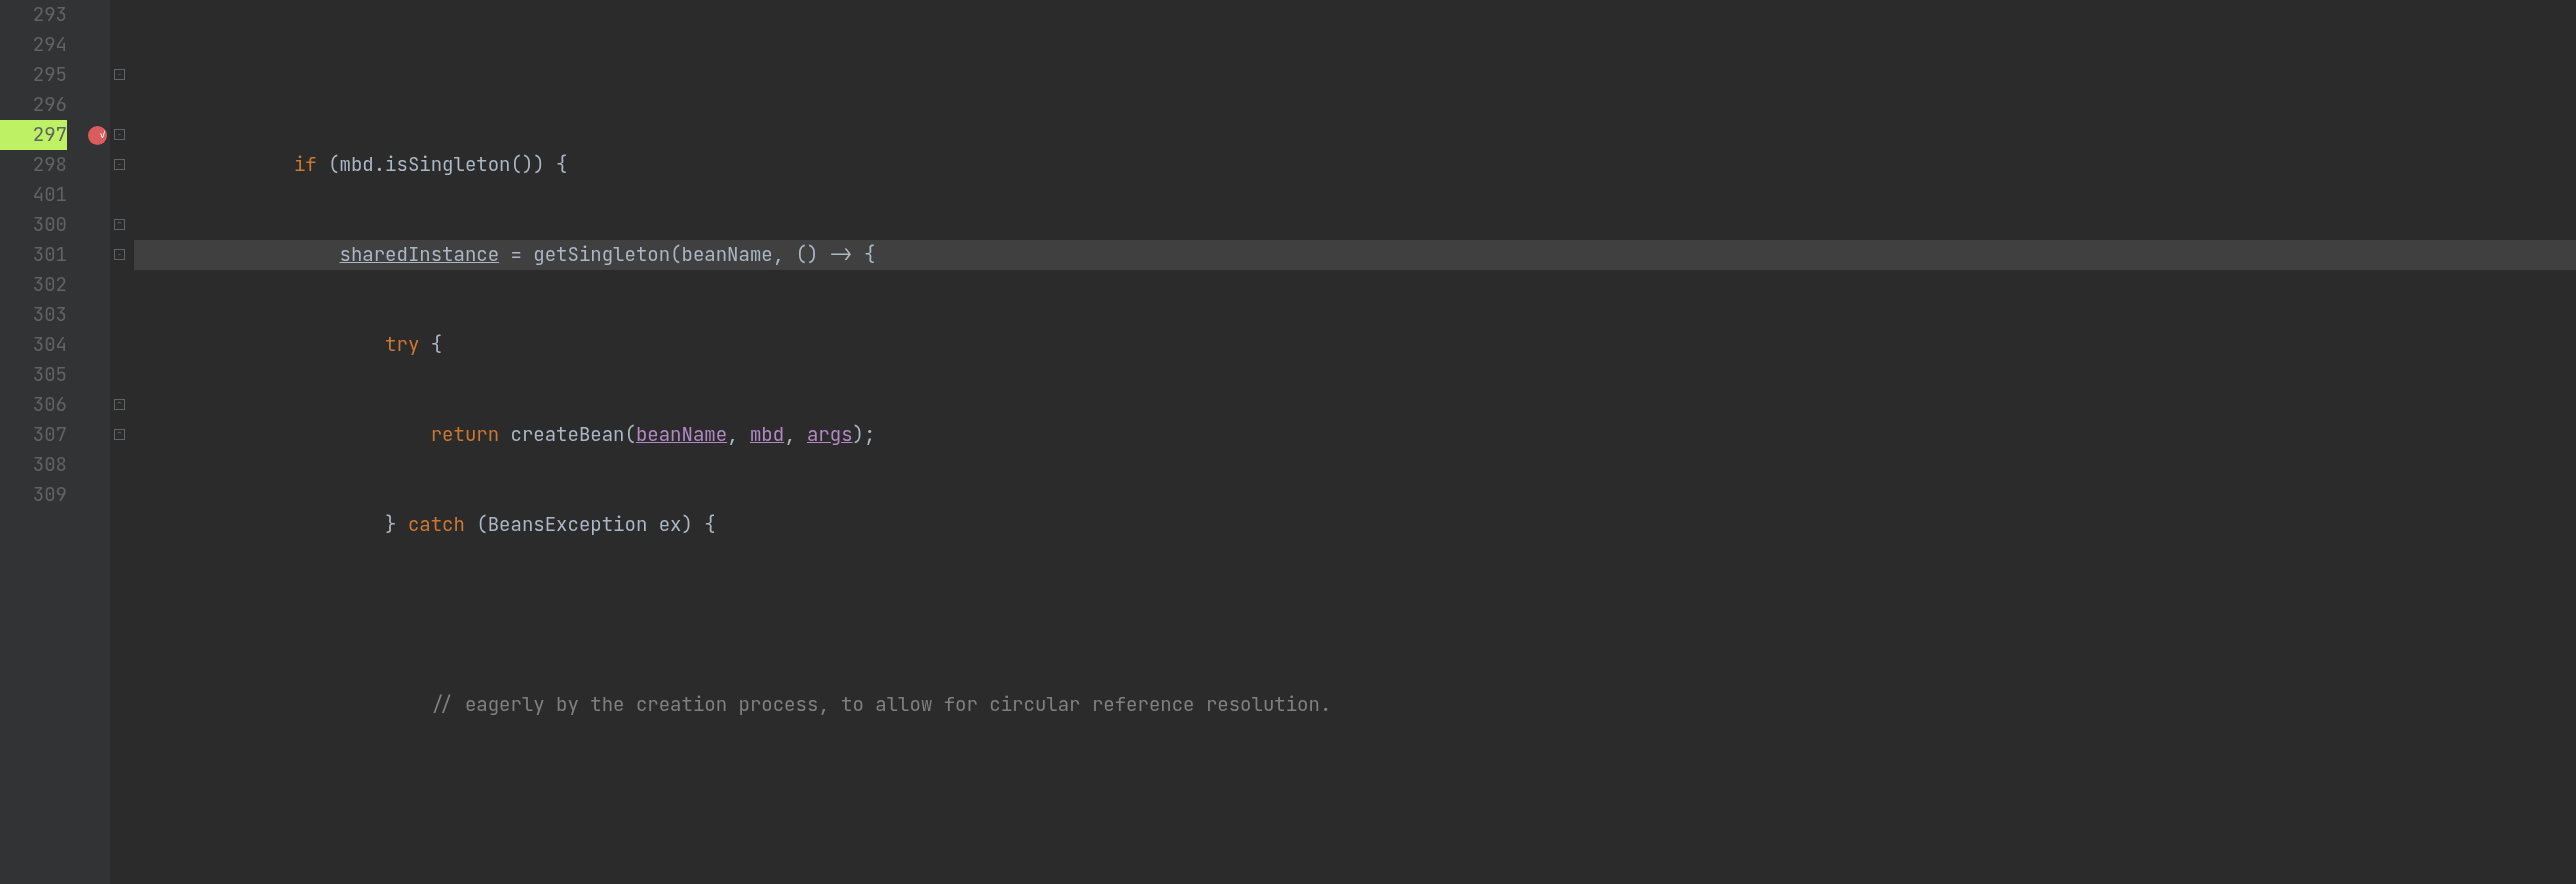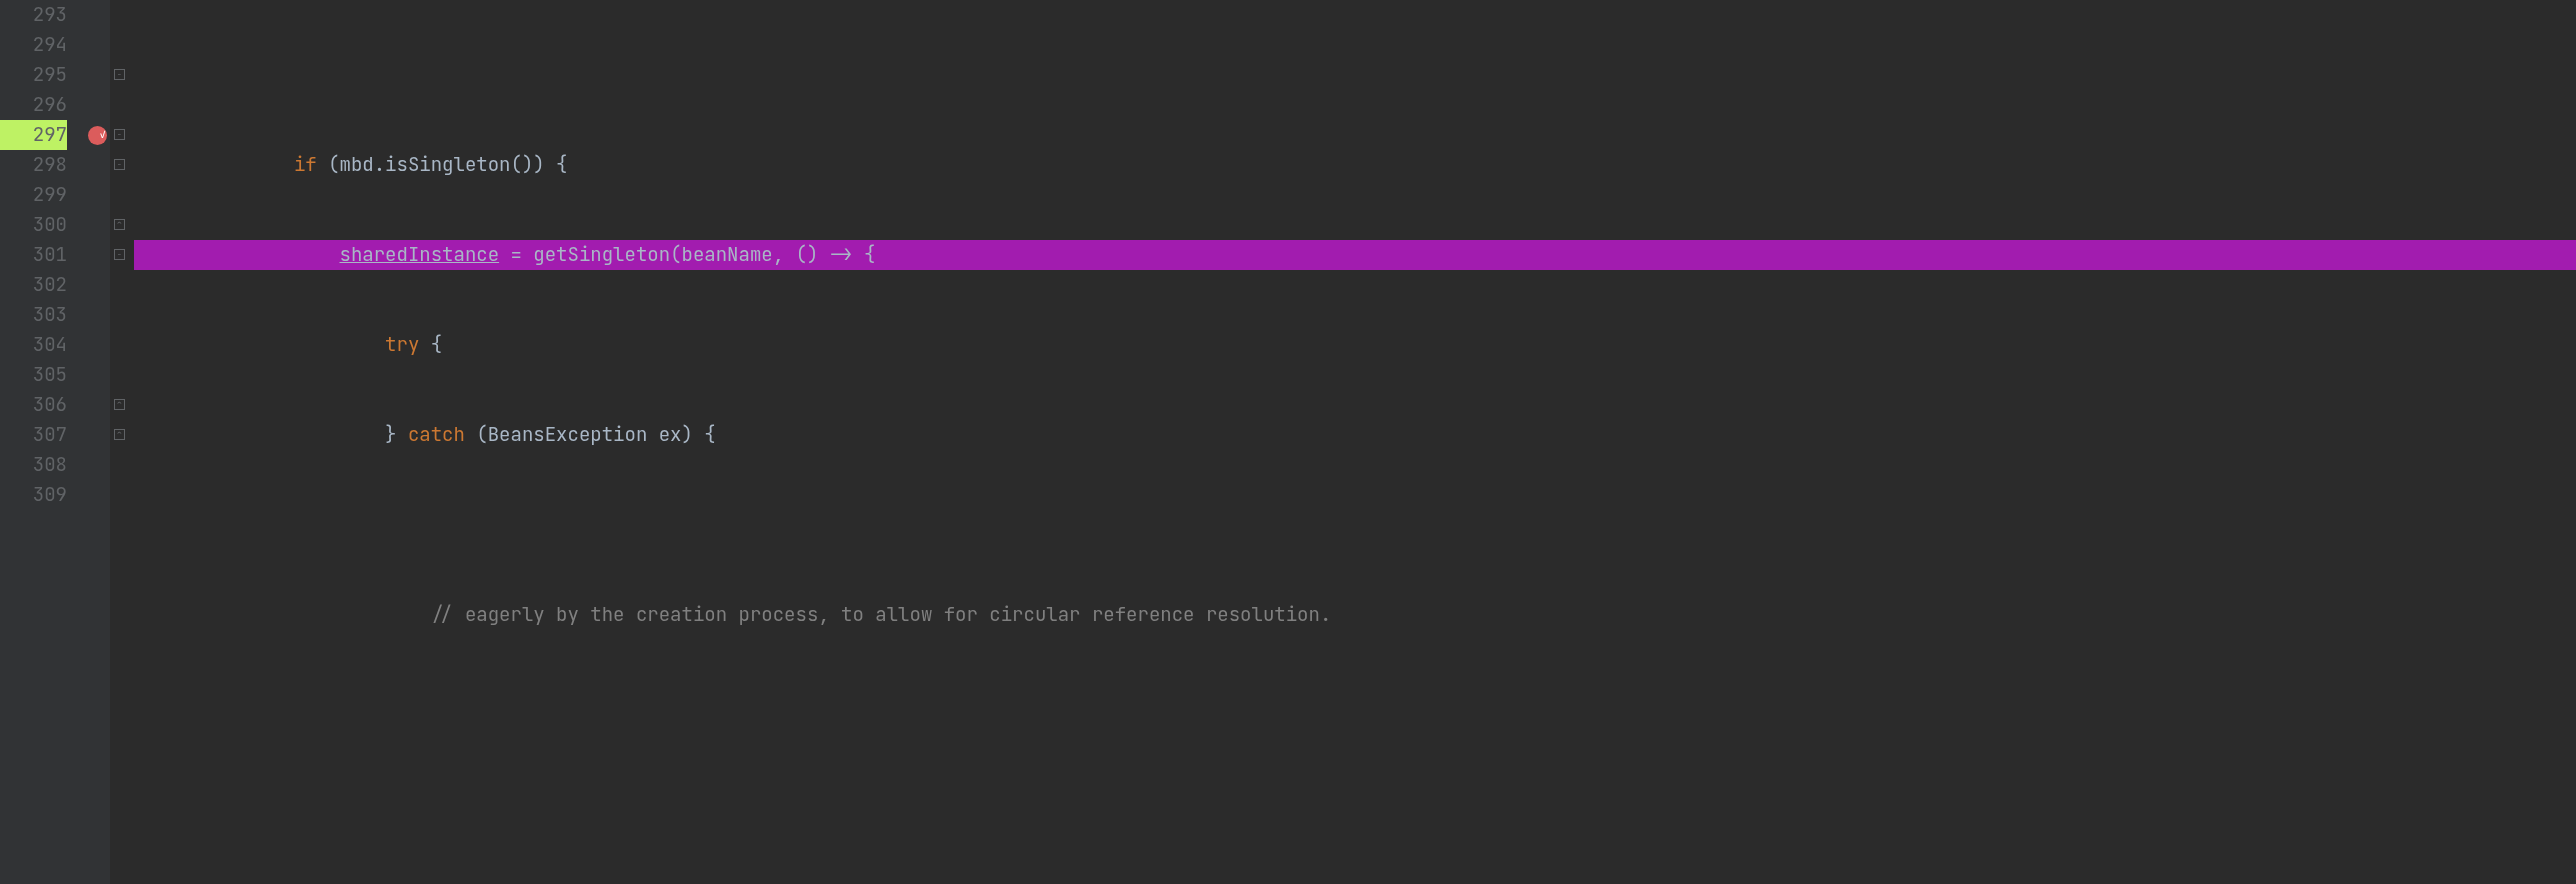--- a/index.html
+++ b/index.html
@@ -73,21 +73,21 @@
   .code {
     flex: 1;
     background: #2b2b2b;
     white-space: pre;
     padding-left: 3.7px;
   }
   .code-line {
     height: 30px;
   }
   .hl-line {
-    background: #a21caf;
+    background: #404040;
   }
   .hl-gutter {
     background: #bef264;
   }
   .c-comment { color: #808080; }
   .c-keyword { color: #cc7832; text-align: center; }
   .c-method { color: #a9b7c6; }
   .c-param-underline { color: #b389c5; text-decoration: underline; }
   .c-var-underline { color: #a9b7c6; text-decoration: underline; }
   .c-punct { color: #a9b7c6; }
@@ -97,21 +97,21 @@
 
 <div class="editor">
 
   <div class="gutter">
     <div class="gutter-line">293</div>
     <div class="gutter-line">294</div>
     <div class="gutter-line">295</div>
     <div class="gutter-line">296</div>
     <div class="gutter-line hl-gutter">297</div>
     <div class="gutter-line">298</div>
-    <div class="gutter-line">299</div>
+    <div class="gutter-line">401</div>
     <div class="gutter-line">300</div>
     <div class="gutter-line">301</div>
     <div class="gutter-line">302</div>
     <div class="gutter-line">303</div>
     <div class="gutter-line">304</div>
     <div class="gutter-line">305</div>
     <div class="gutter-line">306</div>
     <div class="gutter-line">307</div>
     <div class="gutter-line">308</div>
     <div class="gutter-line">309</div>
@@ -129,20 +129,21 @@
     <div class="fold-marker minus" style="top:249px;"></div>
     <div class="fold-marker up" style="top:399px;"></div>
     <div class="fold-marker up" style="top:429px;"></div>
   </div>
 
   <div class="code">
     <div class="code-line"><span></span></div>
     <div class="code-line"><span>              </span><span class="c-keyword">if</span><span class="c-method"> (mbd.isSingleton()) {</span></div>
     <div class="code-line hl-line"><span>                  </span><span class="c-var-underline">sharedInstance</span><span class="c-method"> = getSingleton(beanName, () -&gt; {</span></div>
     <div class="code-line"><span>                      </span><span class="c-keyword">try</span><span class="c-punct"> {</span></div>
+    <div class="code-line"><span>                          </span><span class="c-keyword">return</span><span class="c-method"> createBean(</span><span class="c-param-underline">beanName</span><span>, </span><span class="c-param-underline">mbd</span><span>, </span><span class="c-param-underline">args</span><span>);</span></div>
     <div class="code-line"><span>                      </span><span class="c-punct">} </span><span class="c-keyword">catch</span><span> (BeansException ex) {</span></div>
     <div class="code-line"><span>                          </span></div>
     <div class="code-line"><span>                          </span><span class="c-comment">// eagerly by the creation process, to allow for circular reference resolution.</span></div>
     
     
     
     
     
     
     

